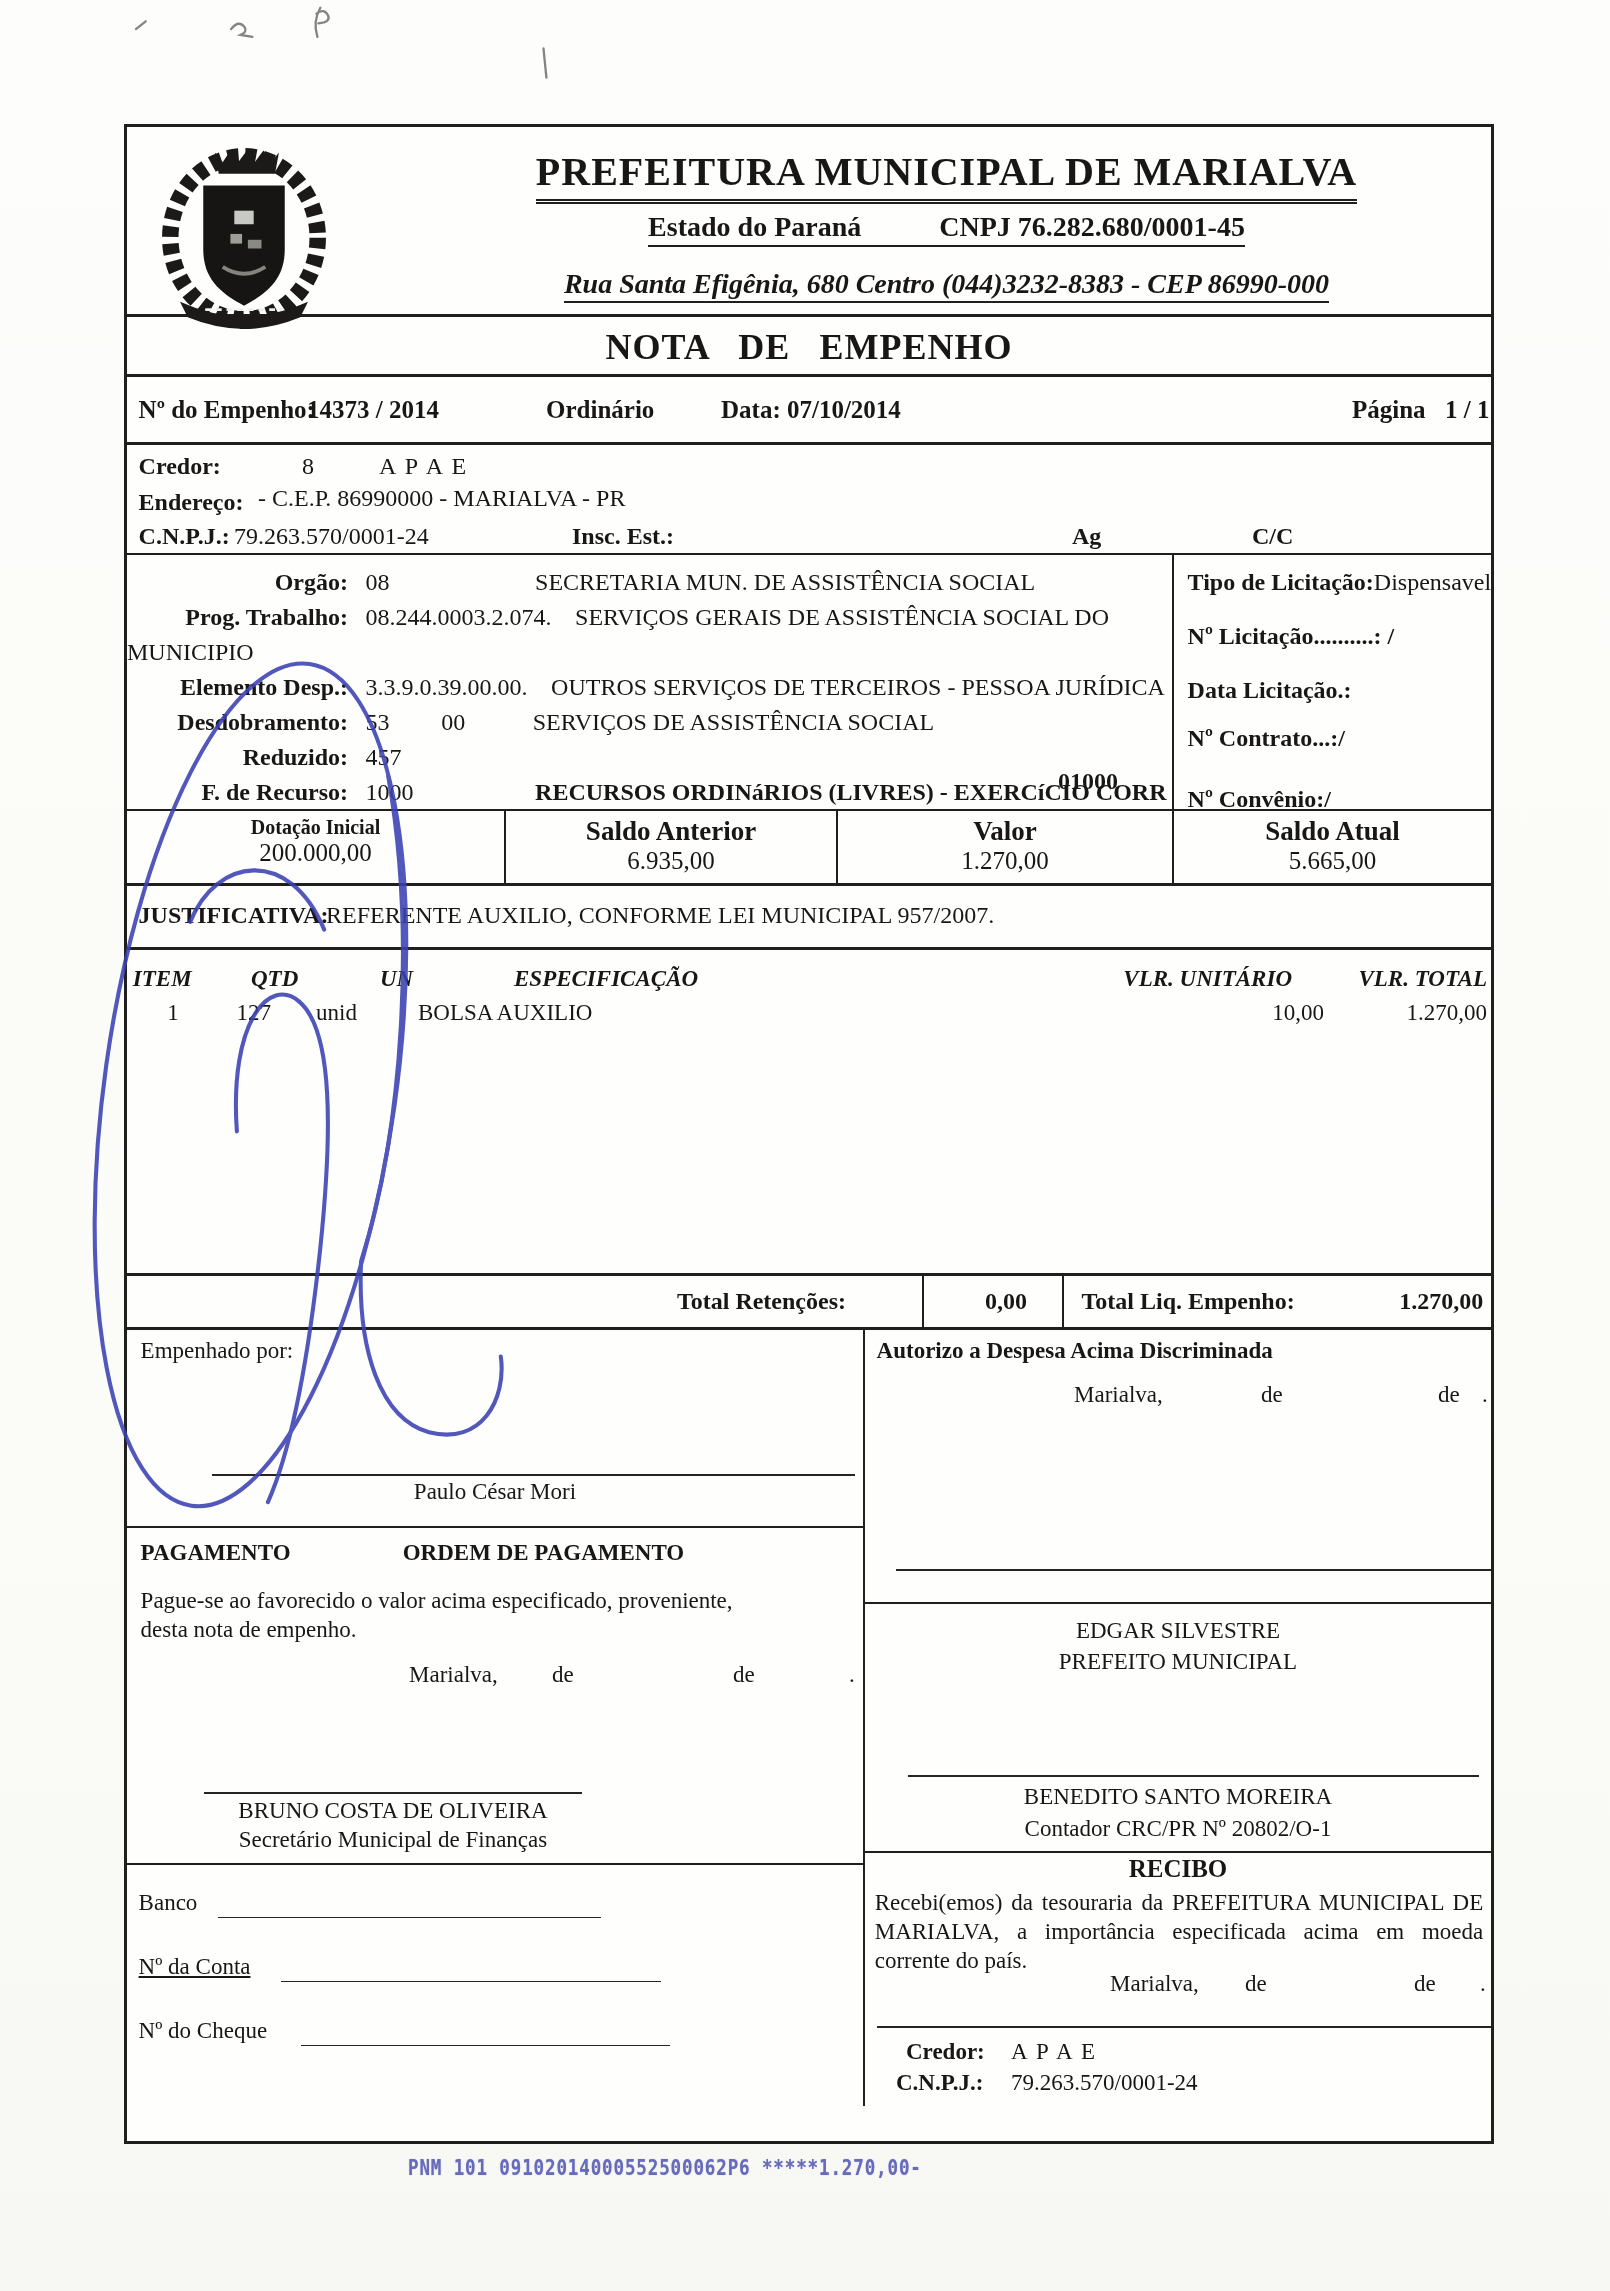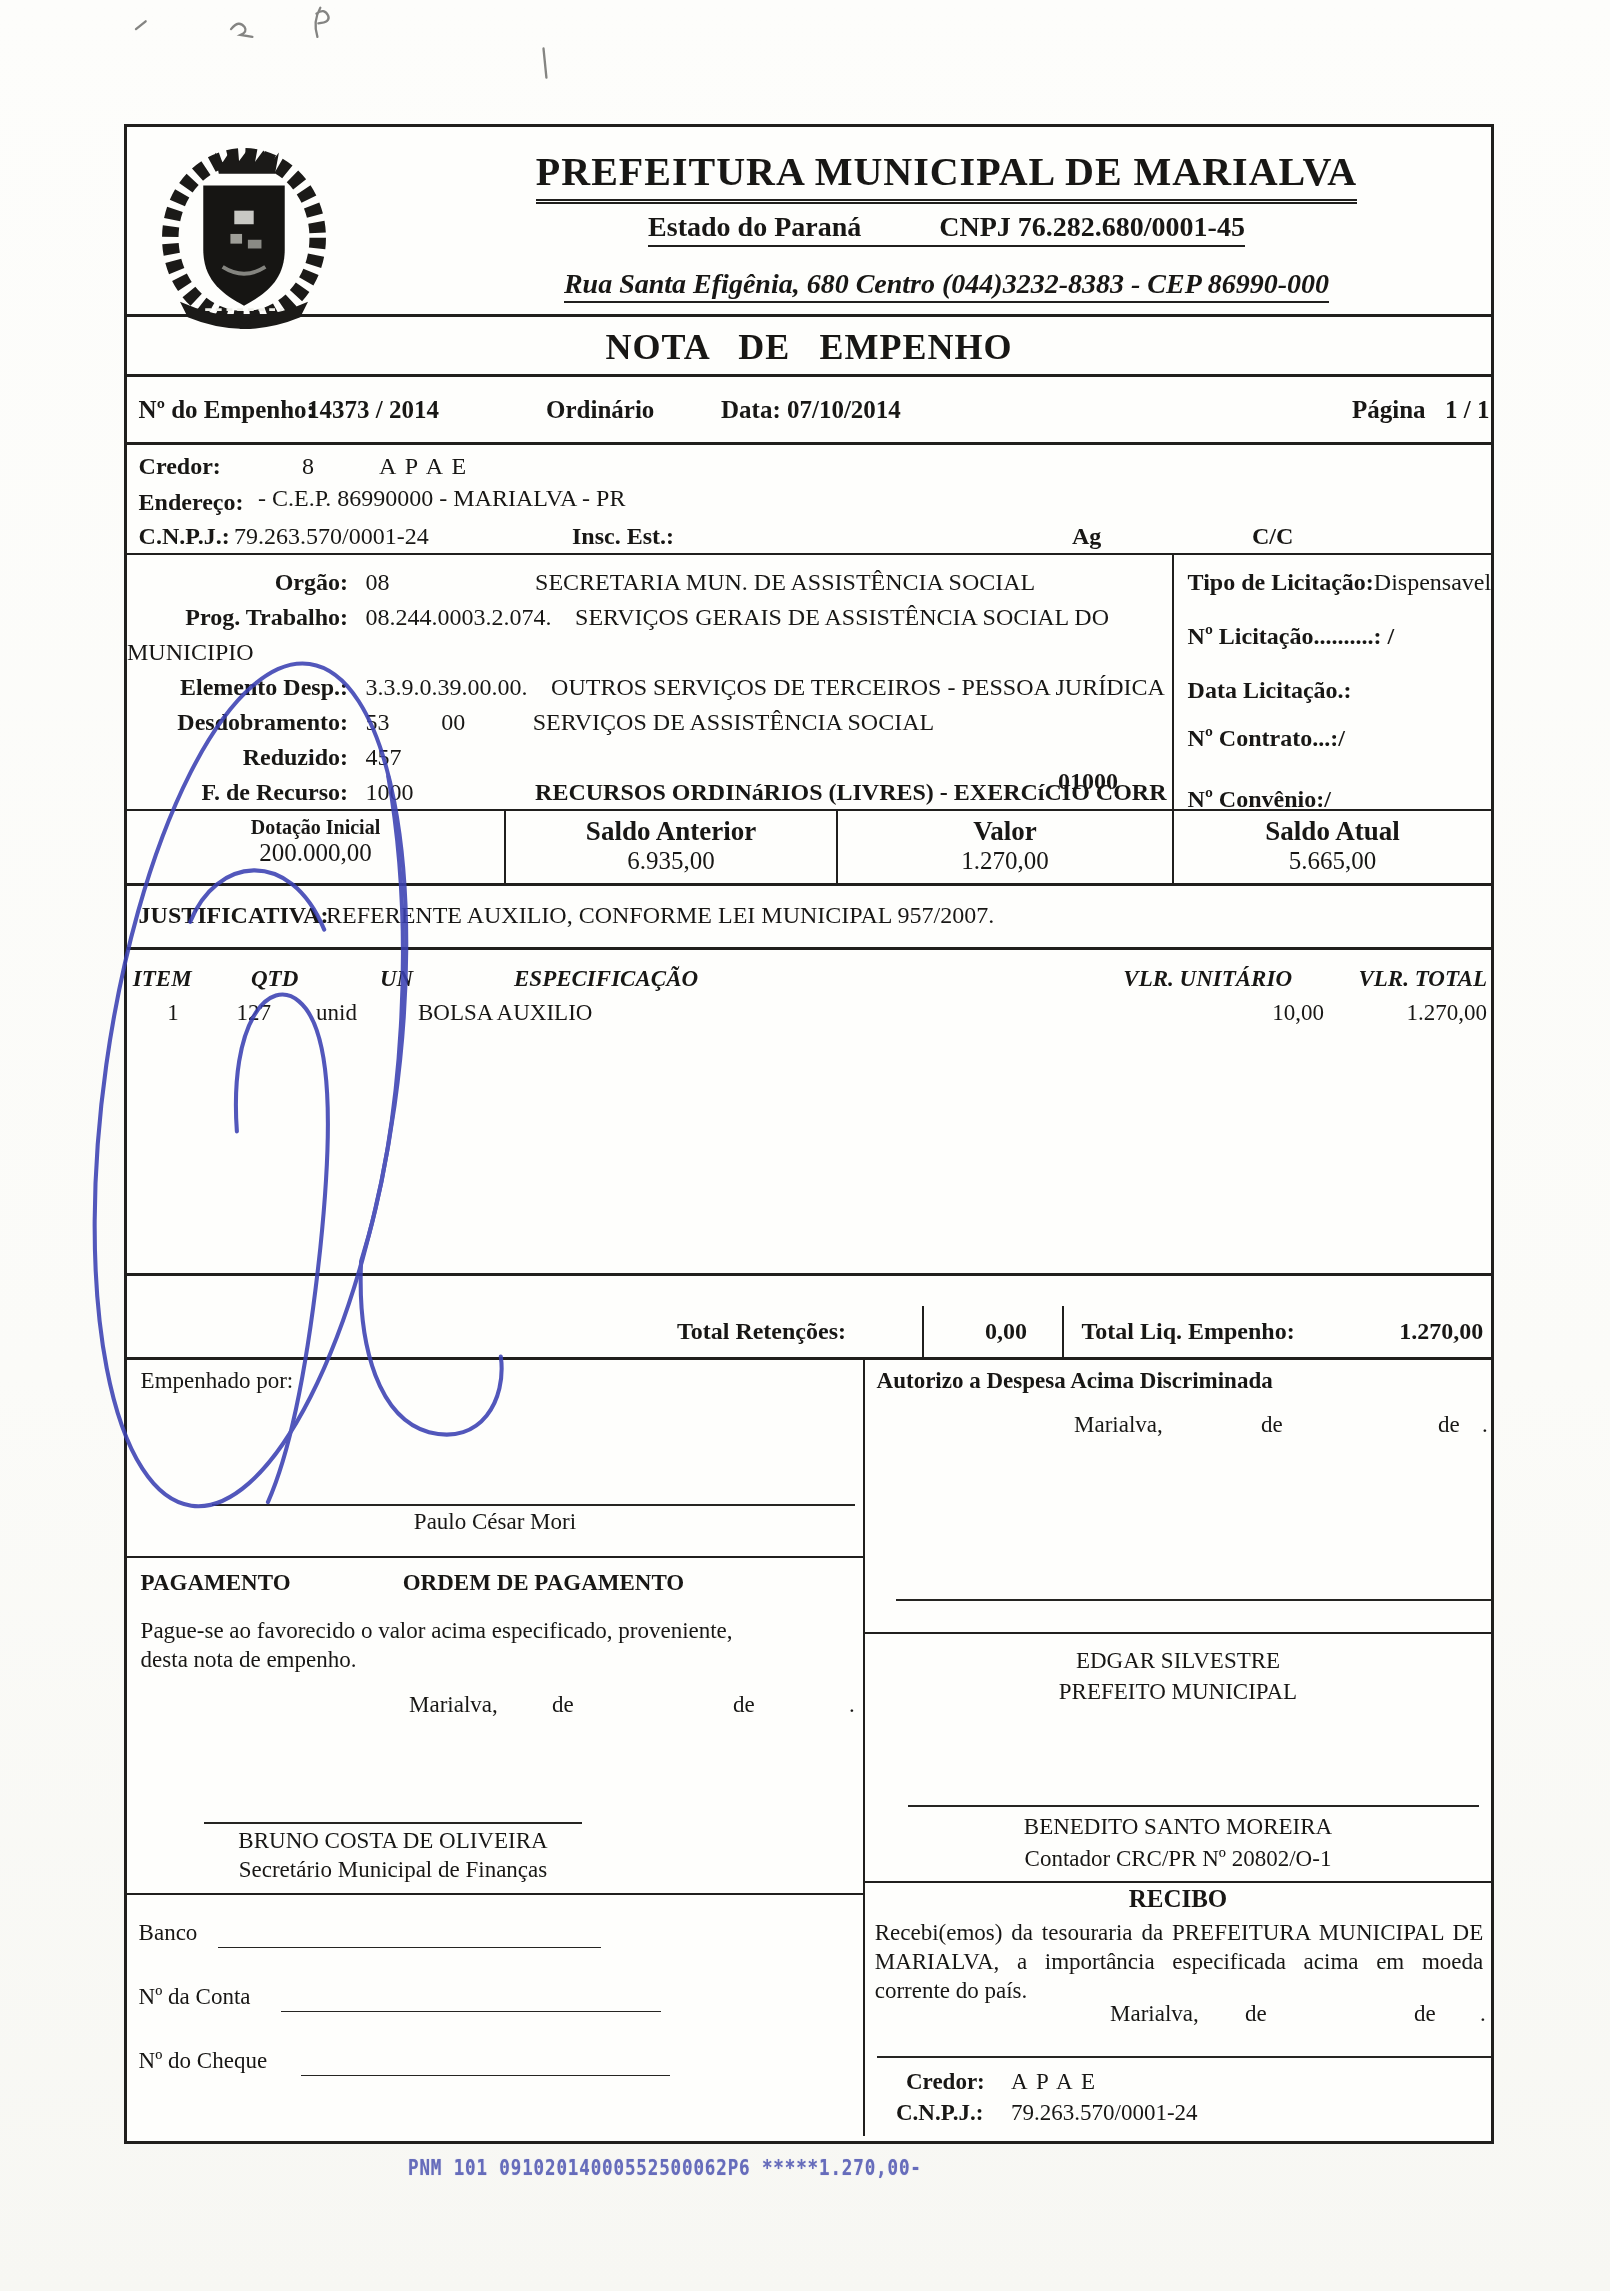--- a/index.html
+++ b/index.html
@@ -165,21 +165,21 @@
       <div style="display:flex;margin-top:7.8px;">
         <span style="width:92px;text-align:center;">1</span>
         <span style="width:97px;padding-left:17.5px;box-sizing:border-box;">127</span>
         <span style="width:102px;">unid</span>
         <span style="flex:1;">BOLSA AUXILIO</span>
         <span style="width:213px;text-align:right;">10,00</span>
         <span style="width:167px;text-align:right;padding-right:3.9px;box-sizing:border-box;">1.270,00</span>
       </div>
     </div>
 
-    <div class="sec bb4 b" style="height:54px;display:flex;font-size:24px;line-height:50px;margin-top:30px;">
+    <div class="sec bb4 b" style="height:54px;display:flex;font-size:24px;line-height:50px;">
       <div style="width:795px;text-align:right;padding-right:76px;box-sizing:border-box;">Total Retenções:</div>
       <div style="width:140px;border-left:2.9px solid #201f1d;text-align:right;padding-right:35px;box-sizing:border-box;">0,00</div>
       <div style="flex:1;border-left:2.9px solid #201f1d;position:relative;">
         <span class="abs" style="left:17.5px;">Total Liq. Empenho:</span>
         <span class="abs" style="right:7.8px;">1.270,00</span>
       </div>
     </div>
 
     <div class="sec" style="height:776px;display:flex;font-size:23px;">
 
@@ -197,21 +197,21 @@
           <span class="abs" style="left:425px;top:134px;">de</span>
           <span class="abs" style="left:606px;top:134px;">de</span>
           <span class="abs" style="left:722px;top:134px;">.</span>
           <div class="abs ln" style="left:77px;width:378px;top:264px;"></div>
           <div class="abs ctr" style="left:77px;width:378px;top:270px;">BRUNO COSTA DE OLIVEIRA</div>
           <div class="abs ctr" style="left:77px;width:378px;top:299px;">Secretário Municipal de Finanças</div>
         </div>
         <div class="sec" style="height:236px;">
           <span class="abs" style="left:11.6px;top:25px;">Banco</span>
           <div class="abs ln" style="left:91px;width:383px;top:52px;border-top-width:1.9px;"></div>
-          <span class="abs" style="left:11.6px;top:89px;">Nº da Conta</span>
+          <span class="abs" style="left:11.6px;top:89px;text-decoration:underline;">Nº da Conta</span>
           <div class="abs ln" style="left:154px;width:380px;top:116px;border-top-width:1.9px;"></div>
           <span class="abs" style="left:11.6px;top:153px;">Nº do Cheque</span>
           <div class="abs ln" style="left:174px;width:369px;top:180px;border-top-width:1.9px;"></div>
         </div>
       </div>
 
       <div style="flex:1;border-left:2.9px solid #201f1d;position:relative;">
         <div class="sec bb3" style="height:274px;">
           <span class="abs b" style="left:11.6px;top:7.8px;">Autorizo a Despesa Acima Discriminada</span>
           <span class="abs" style="left:209px;top:52px;">Marialva,</span>

